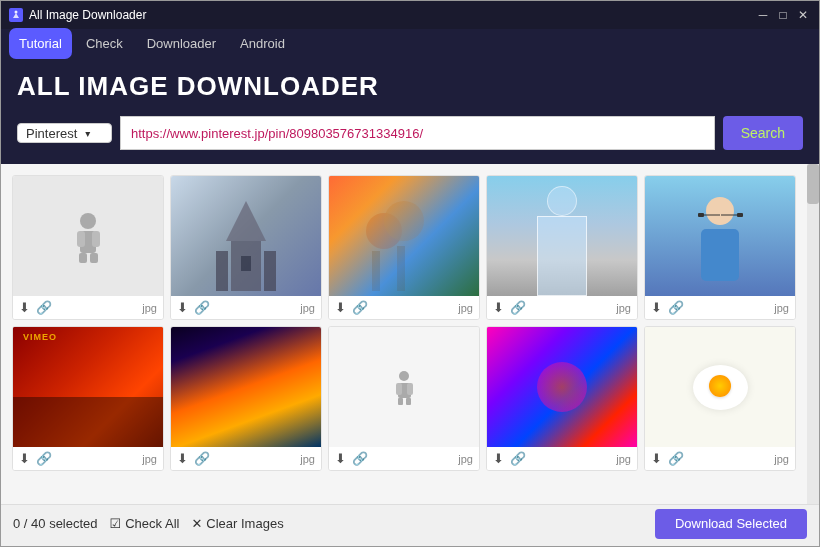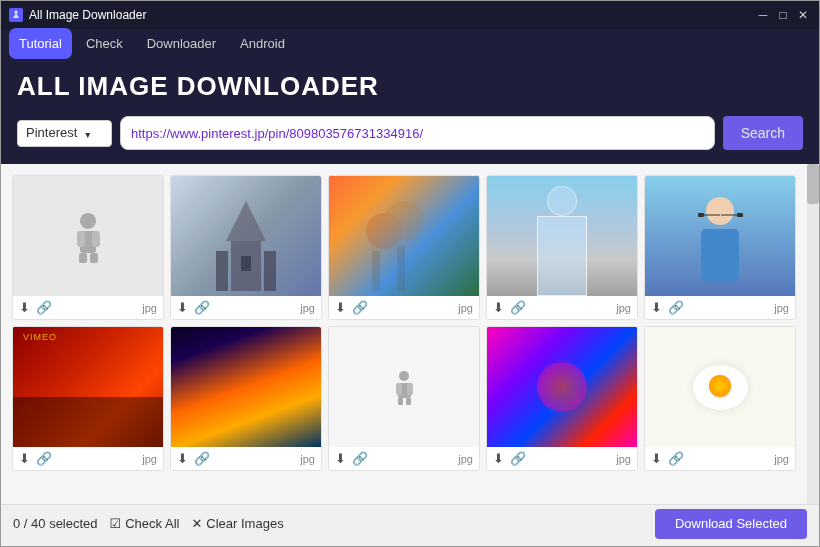--- a/index.html
+++ b/index.html
@@ -110,39 +110,39 @@
       align-items: center;
     }
     .source-select {
       background: #fff;
       border: 1px solid #ccc;
       border-radius: 4px;
       padding: 6px 8px;
       font-size: 13px;
       cursor: pointer;
       display: flex;
-      align-items: flex-end;
+      align-items: center;
       gap: 4px;
       min-width: 95px;
-      height: 27px;
+      height: 20px;
       color: #333;
     }
     .search-input {
       flex: 1;
       height: 34px;
       border: 1px solid #ccc;
-      border-radius: 8px;
+      border-radius: 0;
       padding: 0 10px;
       font-size: 13px;
-      color: #6d28d9;
+      color: #be185d;
       background: #fff;
     }
     .search-btn {
       background: #6c5ce7;
-      color: #e5e5e5;
+      color: #bef264;
       border: none;
       border-radius: 4px;
       padding: 0 18px;
       height: 34px;
       font-size: 14px;
       cursor: pointer;
       font-weight: 500;
     }
 
     
@@ -398,21 +398,21 @@
         <span class="action-icon">⬇</span>
         <span class="action-icon">🔗</span>
         <span class="format">jpg</span>
       </div>
     </div>
 
     <div class="image-card">
       <div class="image-thumb img-6">
         <div style="width:100%;height:100%;background:linear-gradient(135deg,#8B0000 0%,#cc2200 40%,#ff4400 70%,#aa2200 100%);position:relative;">
           <div style="position:absolute;bottom:0;left:0;right:0;height:50px;background:rgba(0,0,0,0.4);"></div>
-          <div style="position:absolute;top:5px;left:10px;font-size:9px;color:#ffcc00;font-weight:normal;letter-spacing:1px;opacity:0.8;">VIMEO</div>
+          <div style="position:absolute;top:5px;left:10px;font-size:9px;color:#ffcc00;font-weight:bold;letter-spacing:1px;opacity:0.8;">VIMEO</div>
         </div>
       </div>
       <div class="image-actions">
         <span class="action-icon">⬇</span>
         <span class="action-icon">🔗</span>
         <span class="format">jpg</span>
       </div>
     </div>
 
     <div class="image-card">

